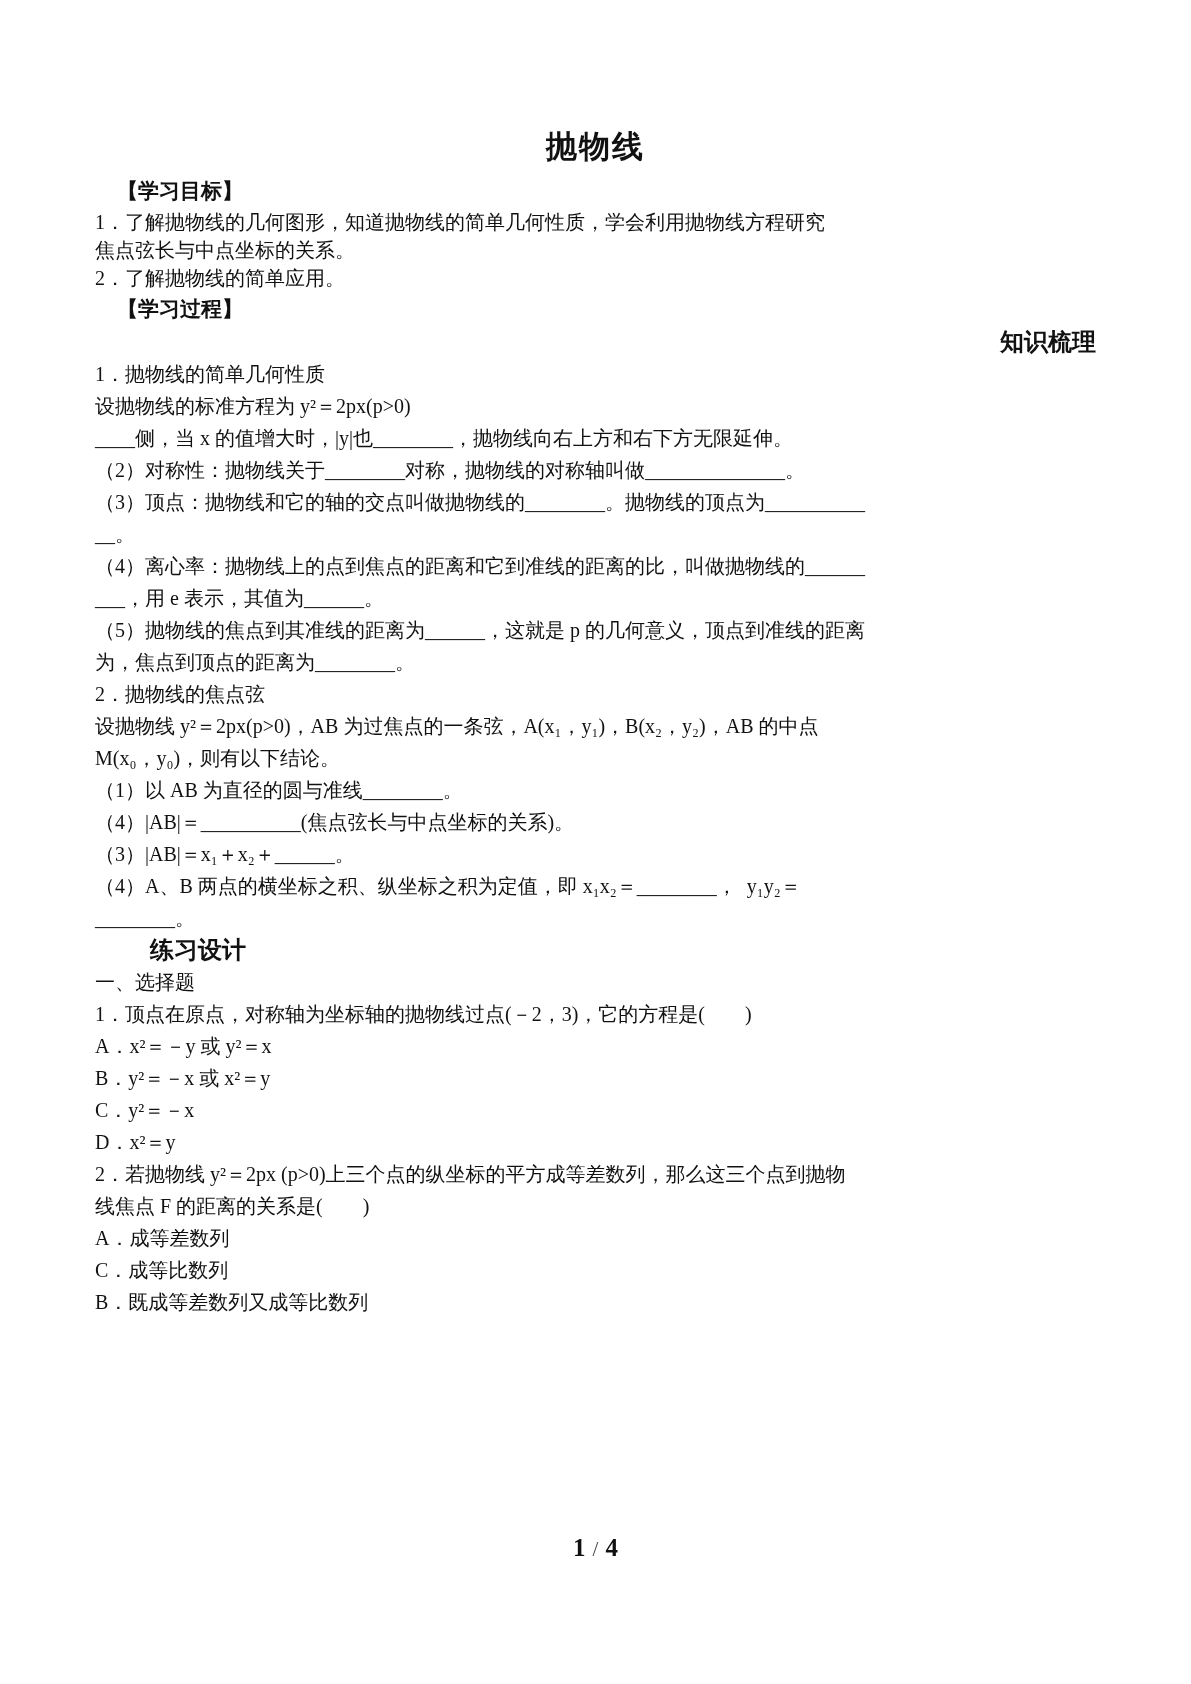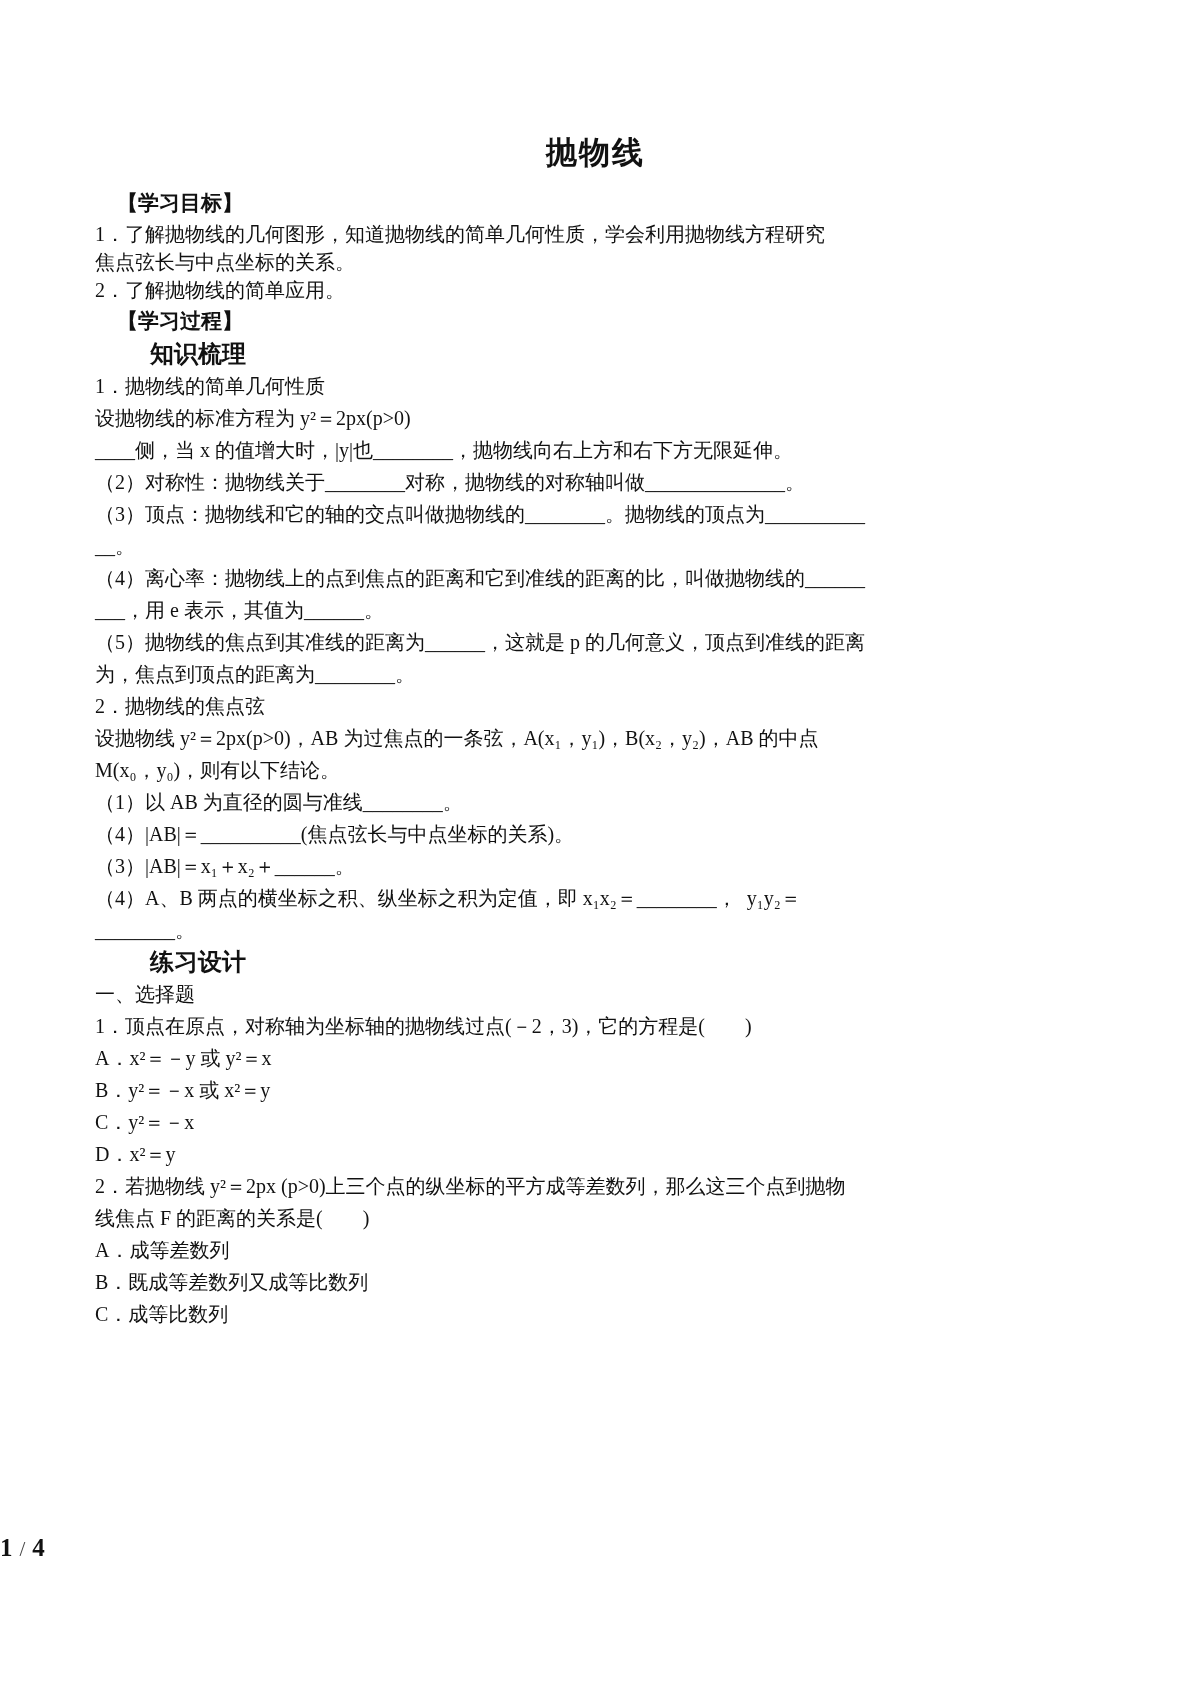--- a/index.html
+++ b/index.html
@@ -12,21 +12,21 @@
     height: 1684px;
     position: relative;
     font-family: "Liberation Serif", "DejaVu Serif", serif;
     color: #111111;
     overflow: hidden;
   }
   .content {
     padding: 0 95px;
   }
   h1.doc-title {
-    margin: 14px;
+    margin: 8px;
     padding-top: 120px;
     text-align: center;
     font-size: 31px;
     line-height: 38px;
     font-weight: bold;
     letter-spacing: 2px;
   }
   h2.bracket-heading {
     margin: 0 0 0 22px;
     font-size: 21px;
@@ -43,33 +43,34 @@
   }
   .flow p.ln {
     line-height: 32px;
   }
   h3.sub-heading {
     margin: 0 0 0 55px;
     font-size: 24px;
     line-height: 32px;
     font-weight: bold;
   }
-  .mt-knowledge { margin-top: 17px; }
+  .mt-knowledge { margin-top: 17px; text-align: right; }
   .mt-first-obj { margin-top: 16px; }
   
   .ind-0 { margin-left: 0; }
   .ind-a { margin-left: 70px; }  
   .ind-b { margin-left: 55px; }  
   .ind-c { margin-left: 40px; }  
   .ind-d { margin-left: 60px; }  
   .page-footer {
     position: absolute;
     left: 0;
     right: 0;
     top: 1534px;
+    text-align: center;
     font-size: 25px;
     color: #111;
   }
   .page-footer .num { font-weight: bold; }
   .page-footer .sep {
     font-weight: normal;
     font-size: 21px;
     color: #444;
     padding: 0 7px;
   }
@@ -117,22 +118,22 @@
       <h3 class="sub-heading">练习设计</h3>
       <p class="ln ind-0">一、选择题</p>
       <p class="ln ind-b">1．顶点在原点，对称轴为坐标轴的抛物线过点(－2，3)，它的方程是(　　)</p>
       <p class="ln ind-b">A．x²＝－y 或 y²＝x</p>
       <p class="ln ind-b">B．y²＝－x 或 x²＝y</p>
       <p class="ln ind-b">C．y²＝－x</p>
       <p class="ln ind-b">D．x²＝y</p>
       <p class="ln ind-b">2．若抛物线 y²＝2px (p&gt;0)上三个点的纵坐标的平方成等差数列，那么这三个点到抛物</p>
       <p class="ln ind-0">线焦点 F 的距离的关系是(　　)</p>
       <p class="ln ind-b">A．成等差数列</p>
+      <p class="ln ind-b">C．成等比数列</p>
       <p class="ln ind-b">B．既成等差数列又成等比数列</p>
-      <p class="ln ind-b">C．成等比数列</p>
     </div>
   </div>
 
 </div>
 
 <div class="page-footer">
   <span class="num">1</span><span class="sep">/</span><span class="num">4</span>
 </div>
 
 </body></html>

